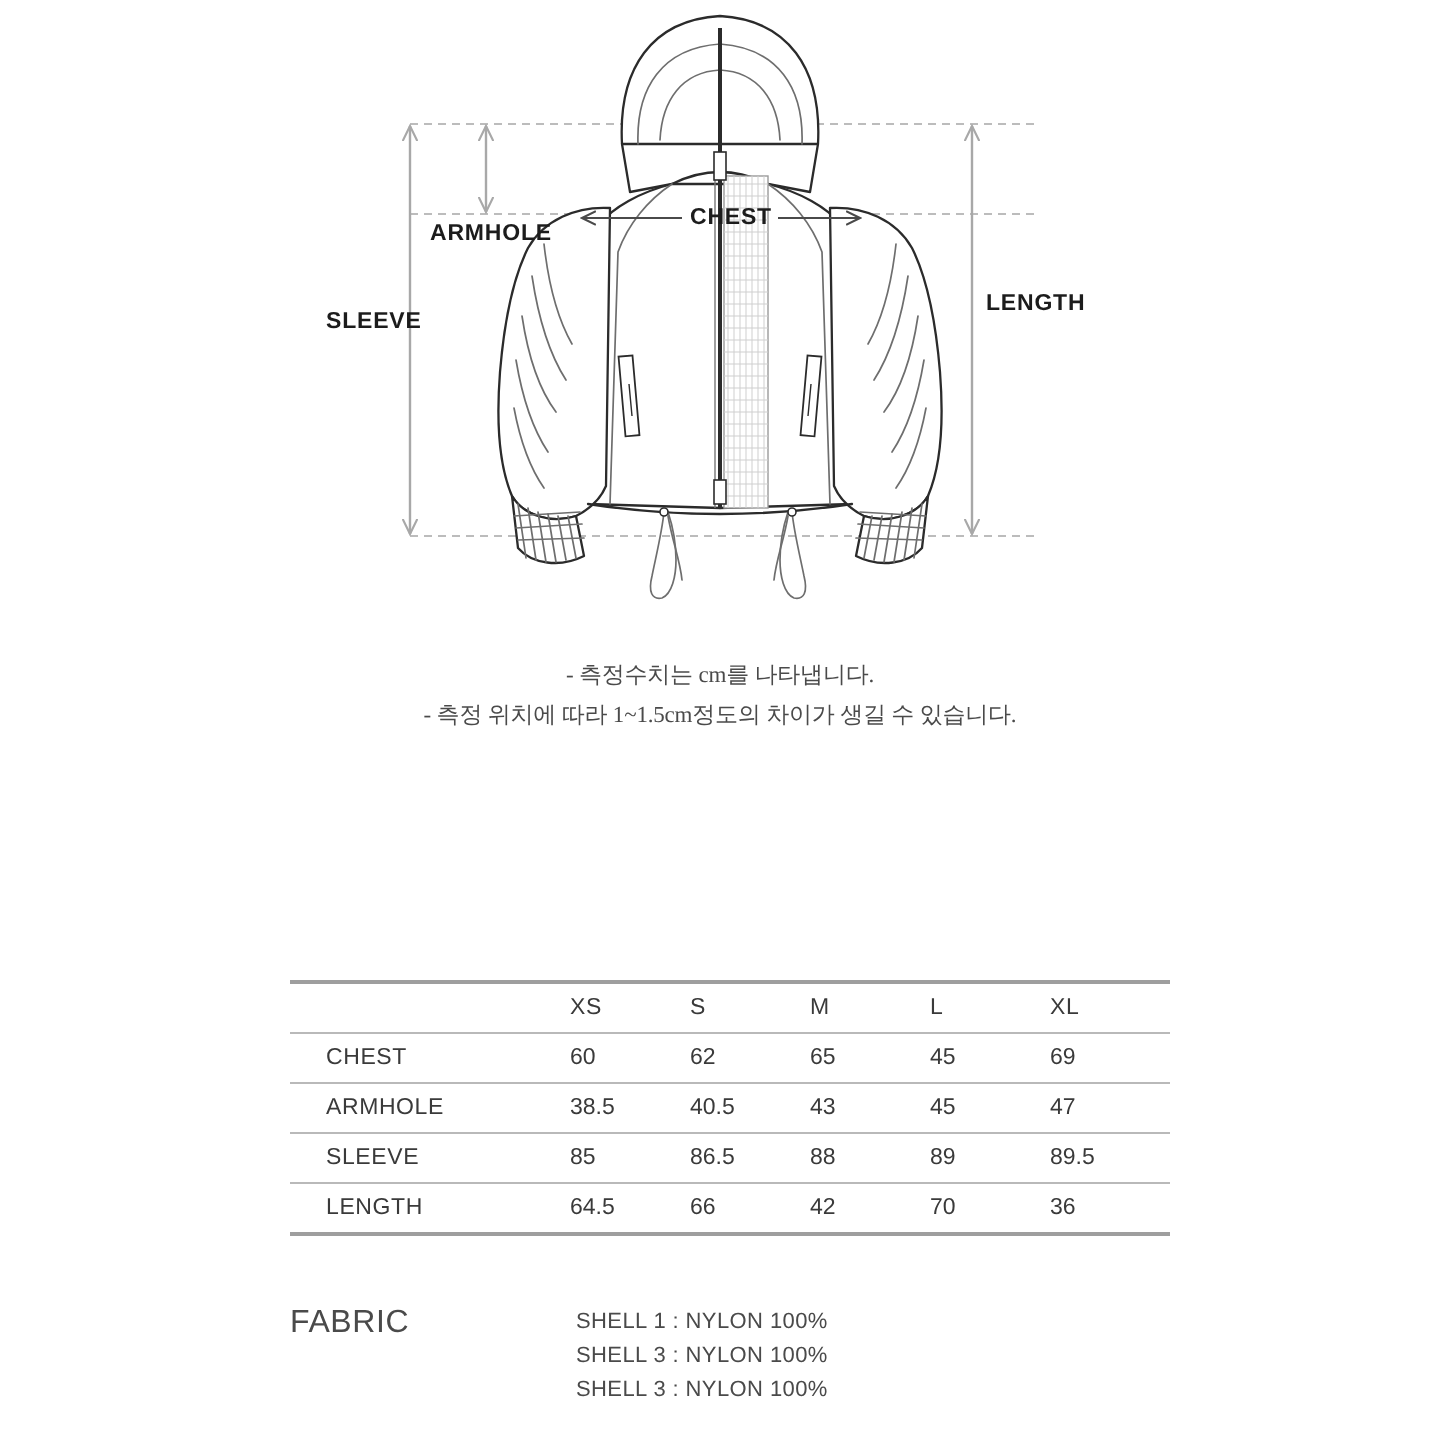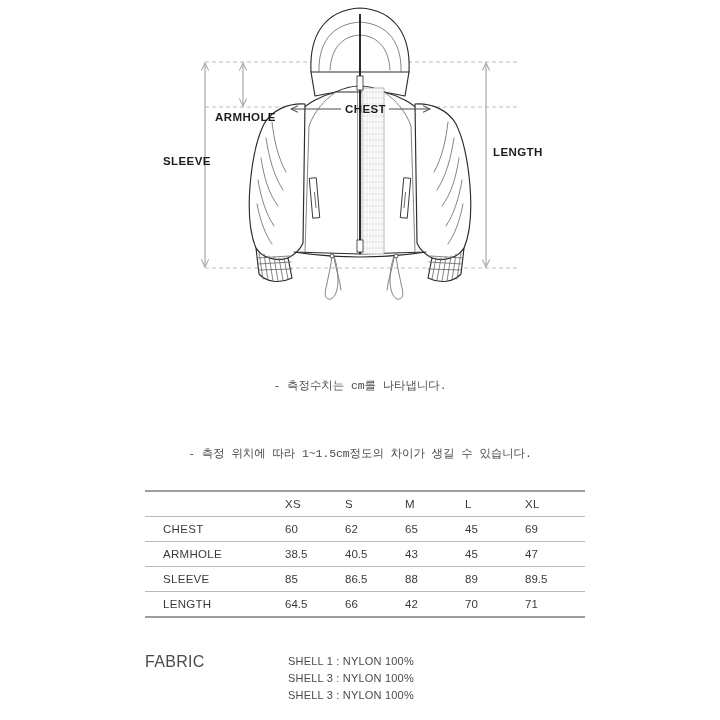--- a/index.html
+++ b/index.html
@@ -46,27 +46,26 @@
 
   
   #notes {
     position: absolute;
     left: 0;
     top: 328px;
     width: 720px;
     text-align: center;
   }
   .note-line {
-    font-family: Liberation Mono, monospace;
+    font-family: Liberation Serif, serif;
     font-size: 11.5px;
     color: #4a4a4a;
     line-height: 20px;
     letter-spacing: -0.1px;
     white-space: nowrap;
-    margin-top: 48px;
   }
 
   
   #size-table-wrap {
     position: absolute;
     left: 145px;
     top: 490px;
     width: 425px;
   }
   table#size-table {
@@ -358,21 +357,21 @@
         <td>88</td>
         <td>89</td>
         <td>89.5</td>
       </tr>
       <tr>
         <td class="row-head">LENGTH</td>
         <td>64.5</td>
         <td>66</td>
         <td>42</td>
         <td>70</td>
-        <td>71</td>
+        <td>36</td>
       </tr>
     </tbody>
   </table>
 </div>
 
 <div id="fabric-section">
   <div id="fabric-label">FABRIC</div>
   <div id="fabric-list">
     <div class="fabric-line">SHELL 1 : NYLON 100%</div>
     <div class="fabric-line">SHELL 3 : NYLON 100%</div>

